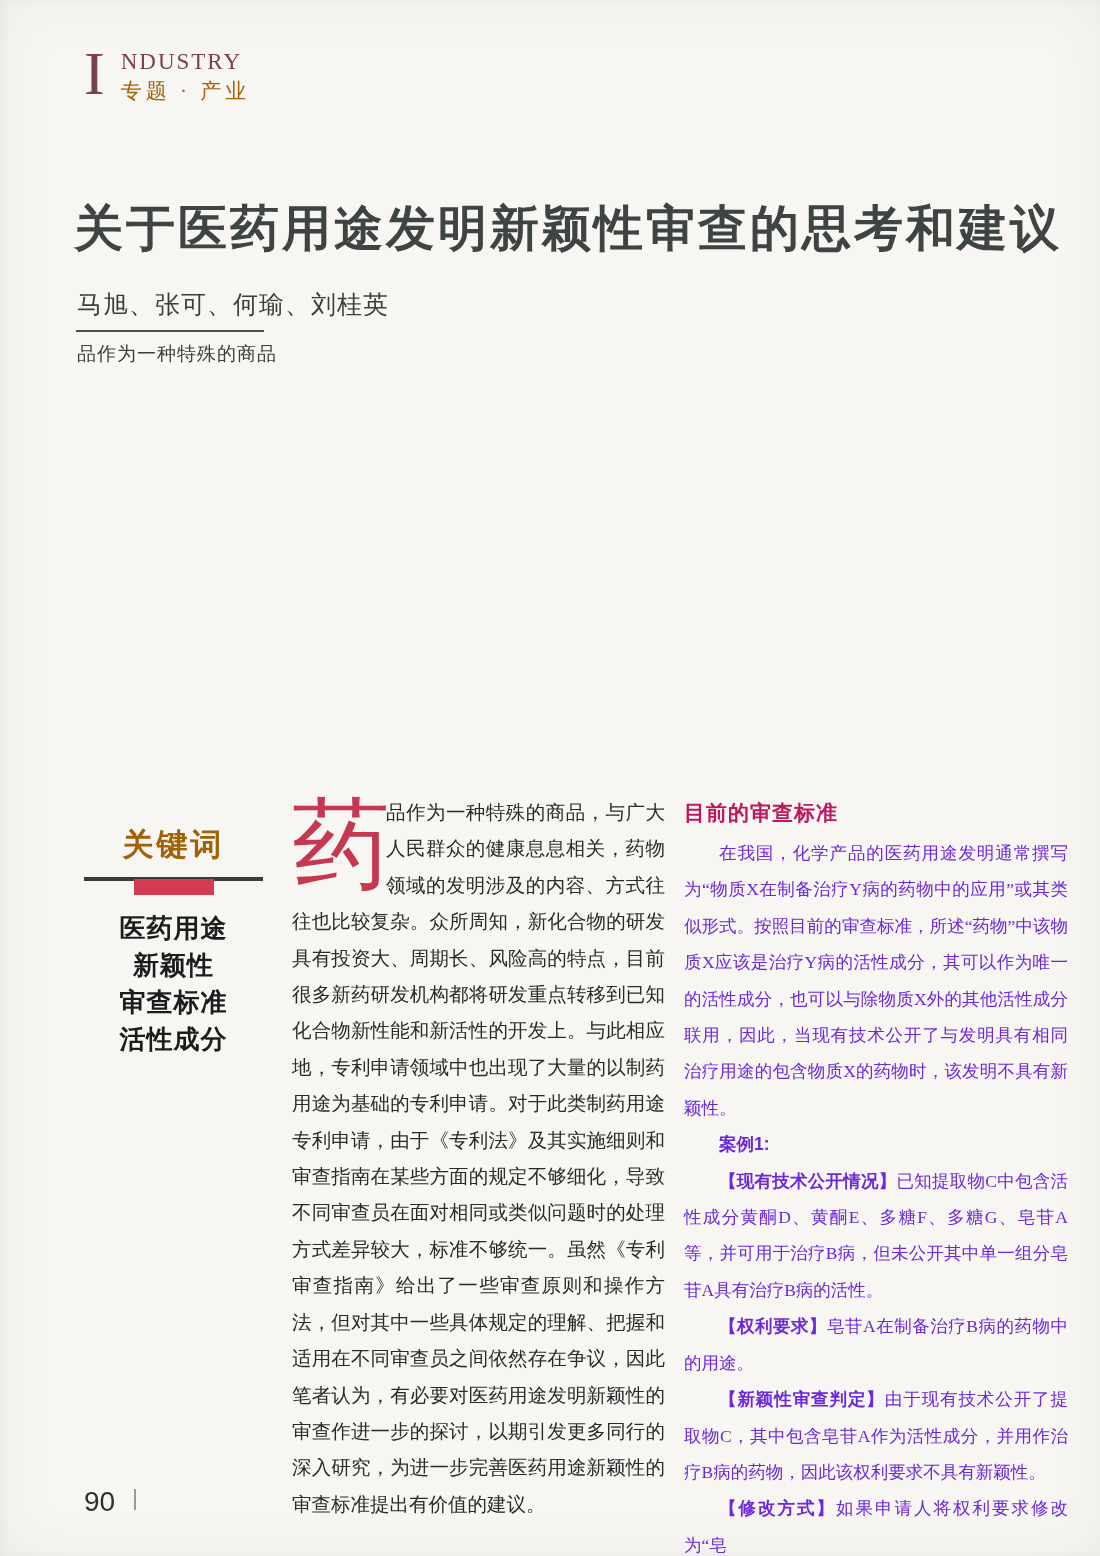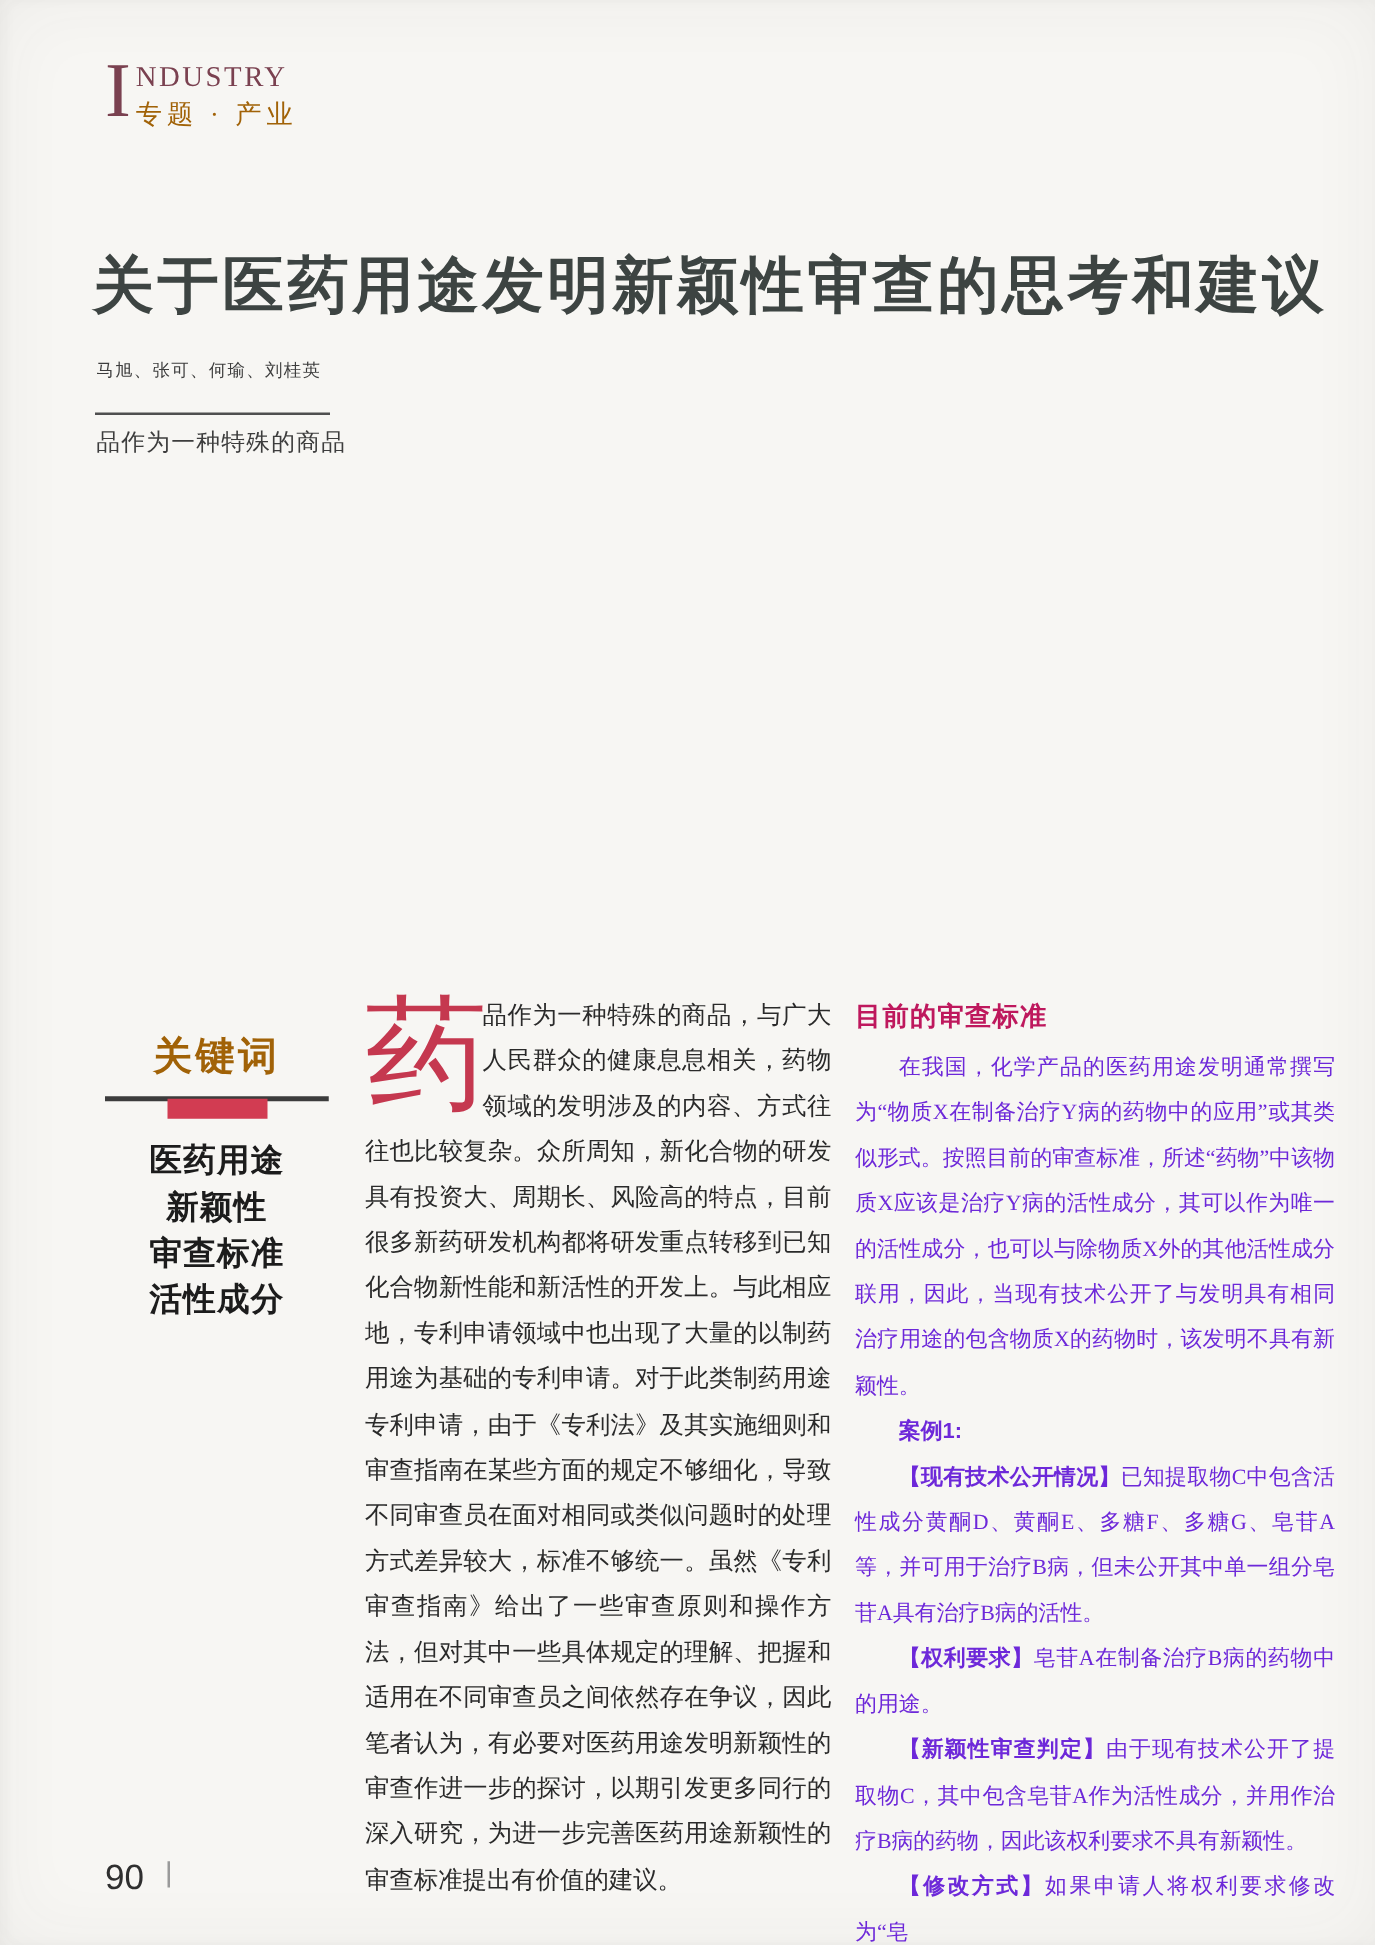--- a/index.html
+++ b/index.html
@@ -17,34 +17,34 @@
     color: #2c2c2c;
   }
 
   
   .masthead { position: absolute; left: 84px; top: 48px; display: flex; align-items: flex-start; }
   .m-initial {
     font-family: "Liberation Serif", serif;
     font-size: 62px; line-height: 0.82;
     color: #7a4150; font-weight: 500;
   }
-  .m-right { display: flex; flex-direction: column; margin-left: 4px; }
+  .m-right { display: flex; flex-direction: column; margin-left: 16px; }
   .m-rest {
     font-family: "Liberation Serif", serif;
     font-size: 23px; letter-spacing: 2px; color: #7a4150; line-height: 1.0; margin-top: 2px;
   }
   .m-sub { font-size: 21px; color: #a16207; letter-spacing: 4px; margin-top: 4px; }
 
   
   .title {
     position: absolute; left: 74px; top: 196px; width: 980px;
     font-family: "Liberation Sans", sans-serif; font-weight: 700;
     font-size: 49px; letter-spacing: 3px; color: #3d4442; white-space: nowrap;
   }
-  .authors { position: absolute; left: 77px; top: 288px; font-size: 14px; color: #3d3d3d; letter-spacing: 1px; }
+  .authors { position: absolute; left: 77px; top: 288px; font-size: 25px; color: #3d3d3d; letter-spacing: 1px; }
   .author-rule { position: absolute; left: 76px; top: 330px; width: 188px; height: 2px; background: #4f4f4f; }
   .affiliation { position: absolute; left: 77px; top: 341px; font-size: 19px; color: #3d3d3d; letter-spacing: 1px; }
 
   
   .kwcol { position: absolute; left: 84px; top: 824px; width: 179px; text-align: center; }
   .kw-head { font-size: 31px; font-weight: 700; color: #a16207; letter-spacing: 3px; }
   .kw-divider { position: relative; height: 20px; margin-top: 11px; }
   .kw-line { position: absolute; top: 0; left: 0; right: 0; height: 4px; background: #3c3c3c; }
   .kw-rect { position: absolute; top: 2px; left: 50%; transform: translateX(-50%); width: 80px; height: 16px; background: #d23c52; }
   .kw-items { margin-top: 13px; }

